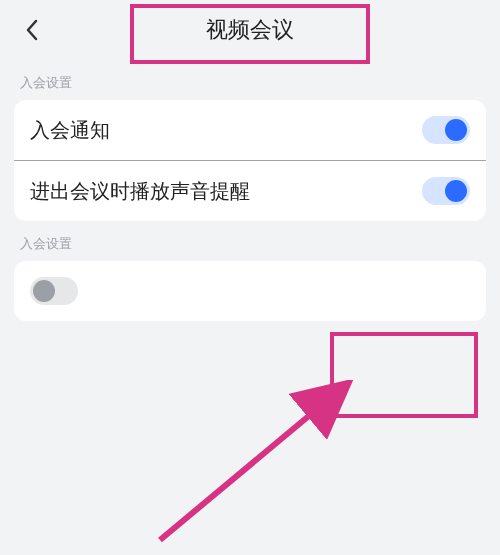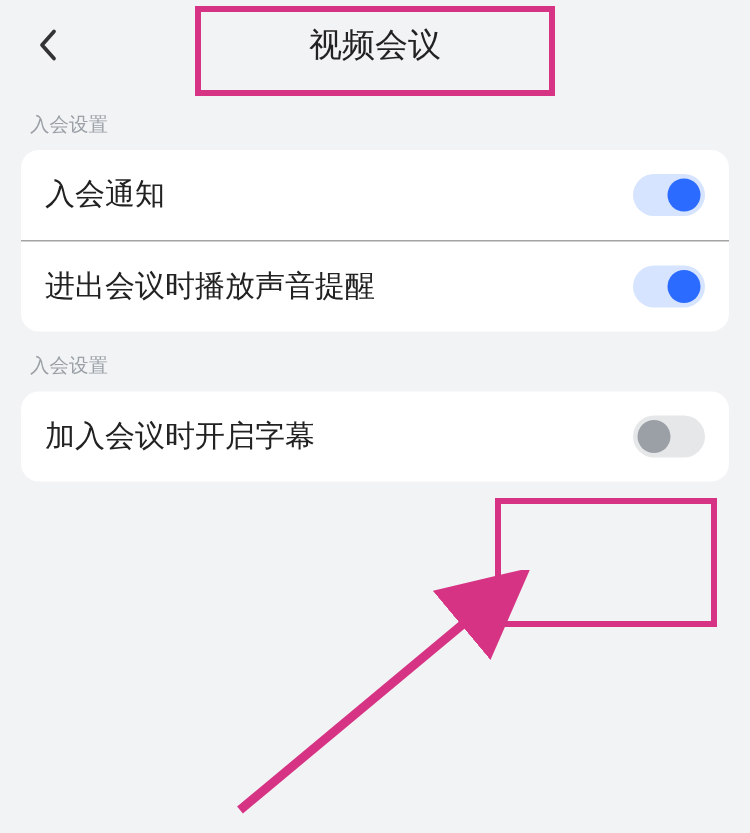--- a/index.html
+++ b/index.html
@@ -130,23 +130,20 @@
     <div class="toggle on">
         <div class="knob"></div>
       </div>
   </div>
 </div>
 
 <div class="section-label">入会设置</div>
 
 <div class="card">
   <div class="row">
-    <div class="row-text">
-      <div class="row-title">加入会议时开启字幕</div>
-    </div>
     <div class="toggle off">
         <div class="knob"></div>
       </div>
   </div>
 </div>
 
 <div class="anno-box anno-title"></div>
 <div class="anno-box anno-toggle"></div>
 
 <svg class="arrow" width="240" height="180">

